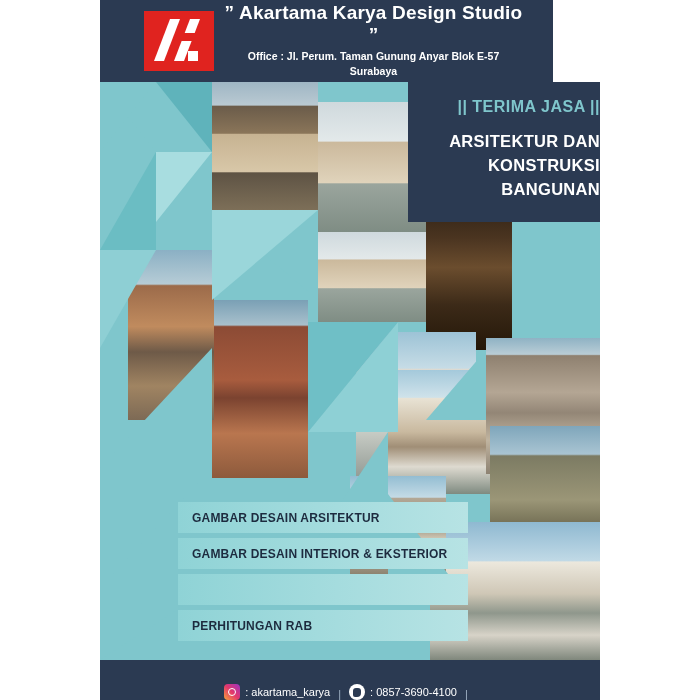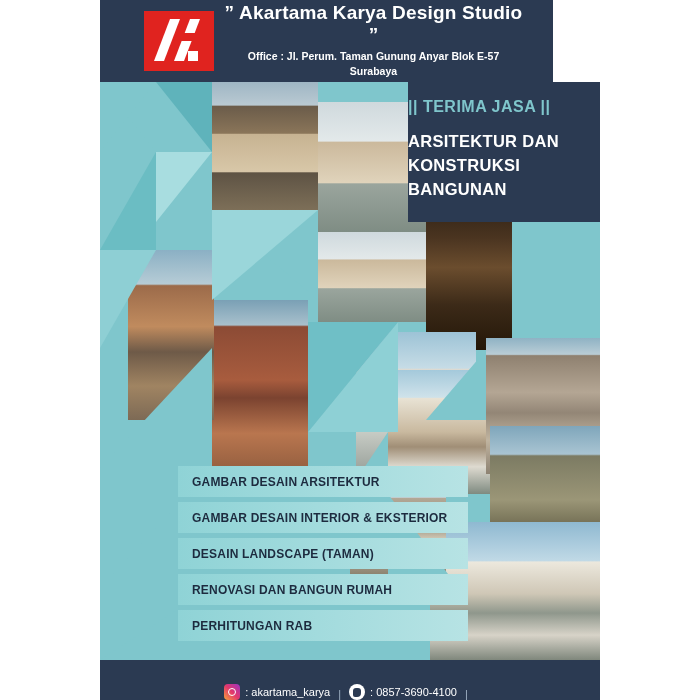--- a/index.html
+++ b/index.html
@@ -147,21 +147,21 @@
   }
   
   .terima {
     position: absolute;
     right: 0;
     top: 0;
     width: 192px;
     height: 140px;
     background: #2b3a52;
     color: #ffffff;
-    text-align: left;
+    text-align: right;
     box-sizing: border-box;
     padding-top: 16px;
   }
   .terima-top {
     font-size: 16px;
     font-weight: bold;
     color: #7fc6cc;
     letter-spacing: 0.5px;
     margin-bottom: 14px;
   }
@@ -343,25 +343,20 @@
       <div class="service-row">
         <div class="bar-bg"></div>
         <span class="lbl">GAMBAR DESAIN ARSITEKTUR</span>
       </div>
       <div class="service-row">
         <div class="bar-bg"></div>
         <span class="lbl">GAMBAR DESAIN INTERIOR &amp; EKSTERIOR</span>
       </div>
       <div class="service-row">
         <div class="bar-bg"></div>
-        <span class="lbl">DESAIN LANDSCAPE (TAMAN)</span>
-      </div>
-      <div class="service-row">
-        <div class="bar-bg"></div>
-        <span class="lbl">RENOVASI DAN BANGUN RUMAH</span>
       </div>
       <div class="service-row">
         <div class="bar-bg"></div>
         <span class="lbl">PERHITUNGAN RAB</span>
       </div>
     </div>
 
   </div>
 
   <div class="footer">

